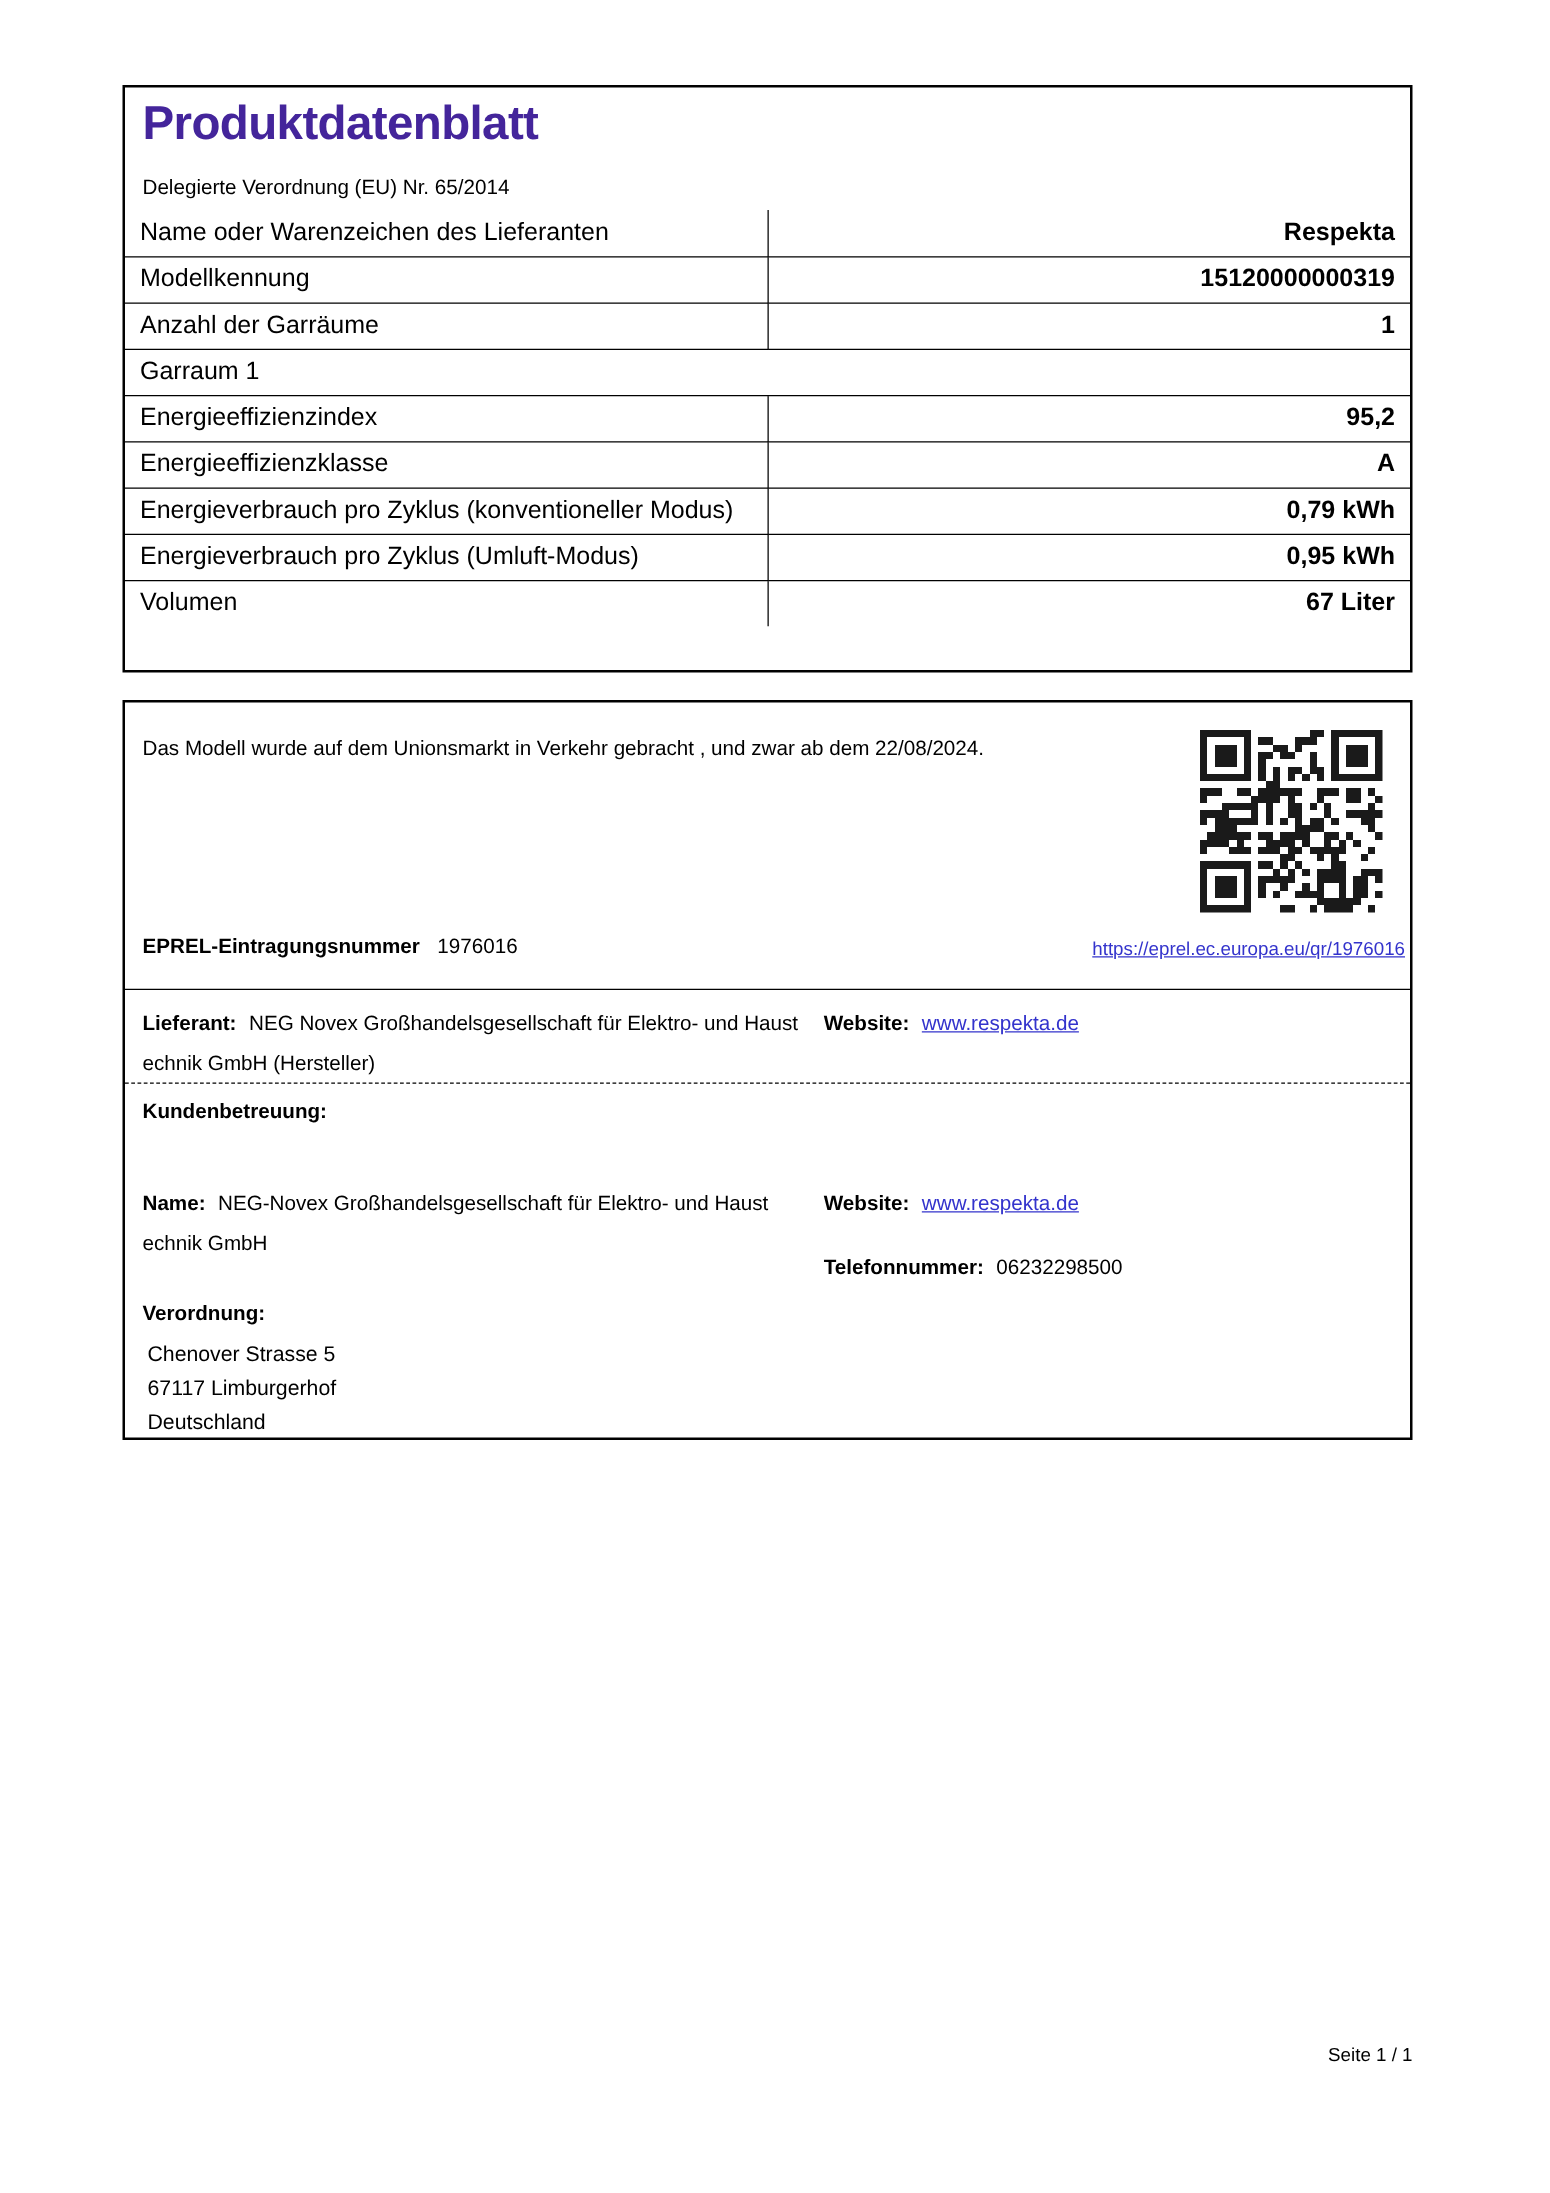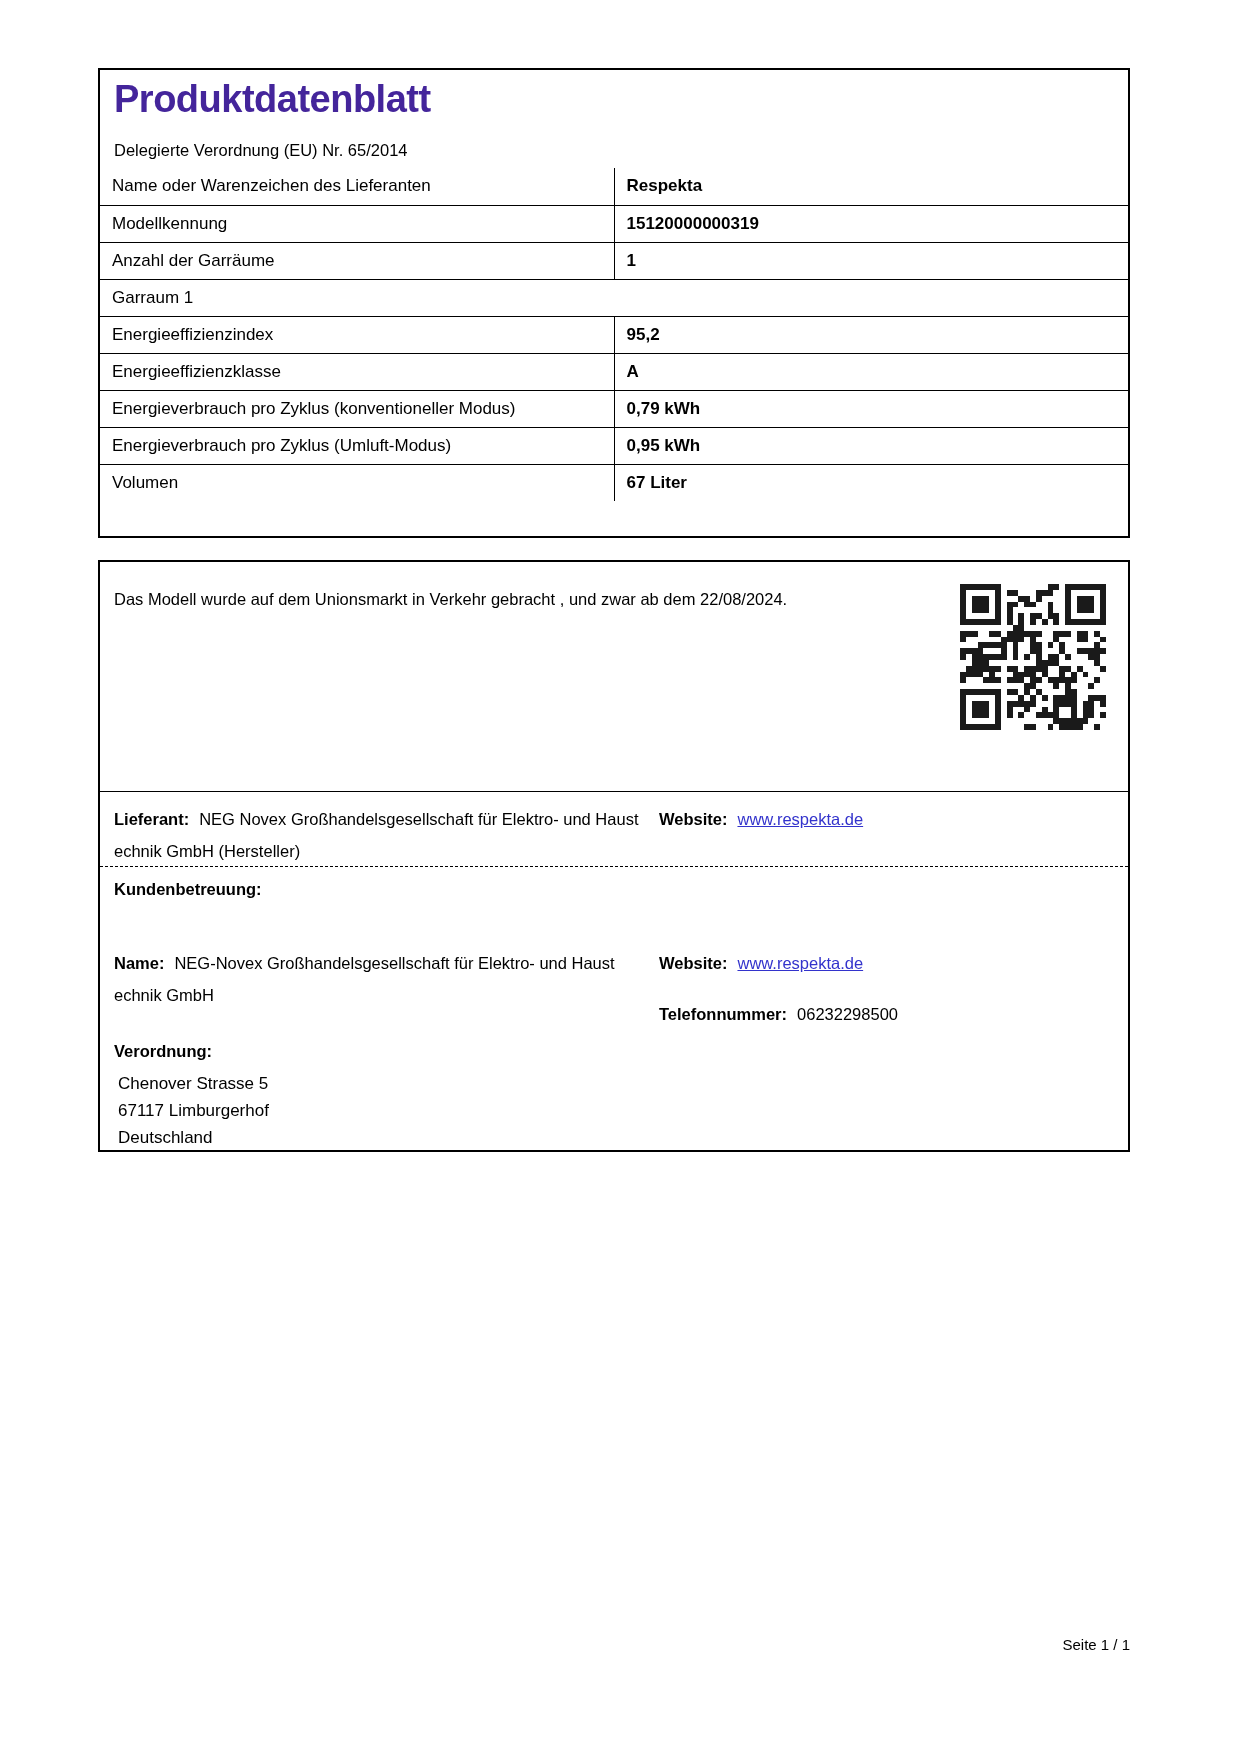--- a/index.html
+++ b/index.html
@@ -7,23 +7,23 @@
     font-family:"Liberation Sans", sans-serif; color:#000; }
   .page { position:relative; width:1240px; height:1754px; background:#fff; overflow:hidden; }
 
   
   .box1 { position:absolute; left:98px; top:68px; width:1032px; height:470px;
           border:2px solid #000; background:#fff; }
   .doc-title { margin:8px 0 0 14px; font-size:38px; font-weight:bold; letter-spacing:-0.5px; }
   .doc-subtitle { margin:20px 0 0 14px; font-size:16.5px; }
   .spec-table { position:absolute; left:0; top:98px; width:100%;
                 border-collapse:collapse; border-style:hidden; table-layout:fixed; }
-  .spec-table td { border:1.5px solid #000; height:37px; font-size:17px; padding:0 12px; }
+  .spec-table td { border:1.5px solid #000; height:37px; font-size:20px; padding:0 12px; }
   .spec-table td.lbl { width:50%; text-align:left; }
-  .spec-table td.val { width:50%; text-align:left; font-weight:bold; }
+  .spec-table td.val { width:50%; text-align:right; font-weight:bold; }
   .spec-table td.section { font-weight:normal; }
 
   
   .box2 { position:absolute; left:98px; top:560px; width:1032px; height:592px;
           border:2px solid #000; background:#fff; }
   .statement { position:absolute; left:14px; top:28px; right:190px; font-size:16.5px; }
   .qr { position:absolute; top:22px; right:22px; width:146px; height:146px; }
   .eprel-row { position:absolute; left:14px; right:4px; top:186px; font-size:16.5px; }
   .eprel-row .num { margin-left:14px; }
   .eprel-link { position:absolute; right:0; top:3px; font-size:15px; }
@@ -407,20 +407,24 @@
           <rect x="11" y="24" width="1" height="1"></rect>
           <rect x="12" y="24" width="1" height="1"></rect>
           <rect x="15" y="24" width="1" height="1"></rect>
           <rect x="17" y="24" width="1" height="1"></rect>
           <rect x="18" y="24" width="1" height="1"></rect>
           <rect x="19" y="24" width="1" height="1"></rect>
           <rect x="20" y="24" width="1" height="1"></rect>
           <rect x="23" y="24" width="1" height="1"></rect>
         </svg></div>
 
+    <div class="eprel-row">
+      <b class="lab">EPREL-Eintragungsnummer</b><span class="num">1976016</span>
+      <a class="link eprel-link" href="#" style="color: rgb(51, 51, 204);">https://eprel.ec.europa.eu/qr/1976016</a>
+    </div>
 
     <div class="divider-solid"></div>
 
     <div class="two-col supplier-row">
       <div class="left">
         <b class="lab">Lieferant:</b><span class="gap"></span><span>NEG Novex Großhandelsgesellschaft für Elektro- und Haust</span><br>
         <span>echnik GmbH  (Hersteller)</span>
       </div>
       <div class="right">
         <b class="lab">Website:</b><span class="gap"></span><a class="link" href="#" style="color: rgb(51, 51, 204);">www.respekta.de</a>

